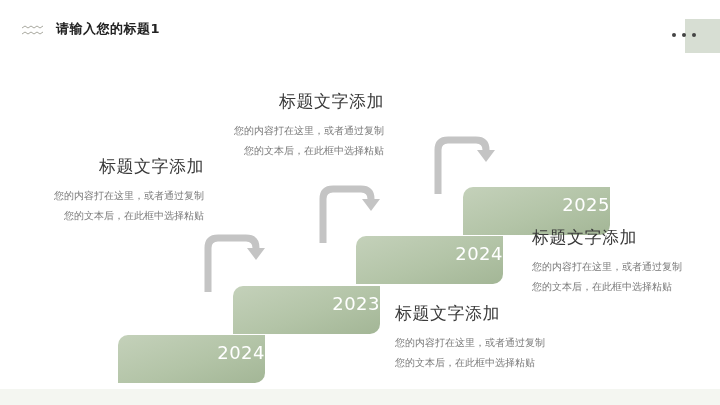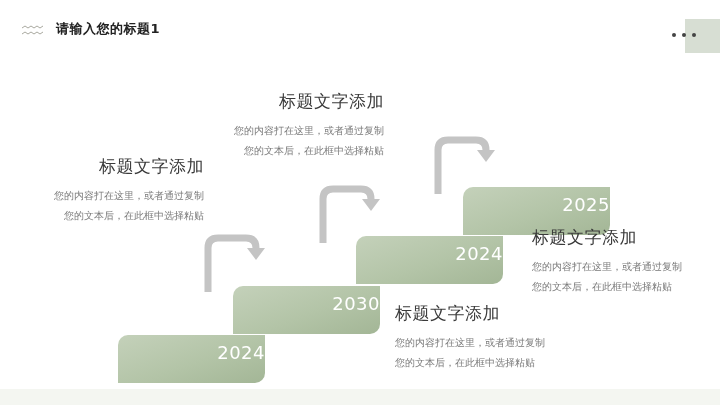--- a/index.html
+++ b/index.html
@@ -64,21 +64,21 @@
 <svg class="arrow" style="left:315px; top:179px;" viewBox="0 0 70 64">
   <path d="M8,64 L8,20 Q8,10 18,10 L46,10 Q56,10 56,20 L56,22" fill="none" stroke="#c4c4c4" stroke-width="7"></path>
   <polygon points="47,20 65,20 56,32" fill="#c4c4c4"></polygon>
 </svg>
 <svg class="arrow" style="left:430px; top:130px;" viewBox="0 0 70 64">
   <path d="M8,64 L8,20 Q8,10 18,10 L46,10 Q56,10 56,20 L56,22" fill="none" stroke="#c4c4c4" stroke-width="7"></path>
   <polygon points="47,20 65,20 56,32" fill="#c4c4c4"></polygon>
 </svg>
 
 <div class="bar" style="left:118px; top:316px;">2024</div>
-<div class="bar" style="left:233px; top:267px;">2030</div>
+<div class="bar" style="left:233px; top:267px;">2023</div>
 <div class="bar" style="left:356px; top:217px;">2024</div>
 <div class="bar" style="left:463px; top:168px;">2025</div>
 
 <div class="textblock right-align" style="left:14px; top:155px;">
   <div class="t">标题文字添加</div>
   <div class="d">您的内容打在这里，或者通过复制</div>
   <div class="d">您的文本后，在此框中选择粘贴</div>
 </div>
 
 <div class="textblock right-align" style="left:194px; top:90px;">

